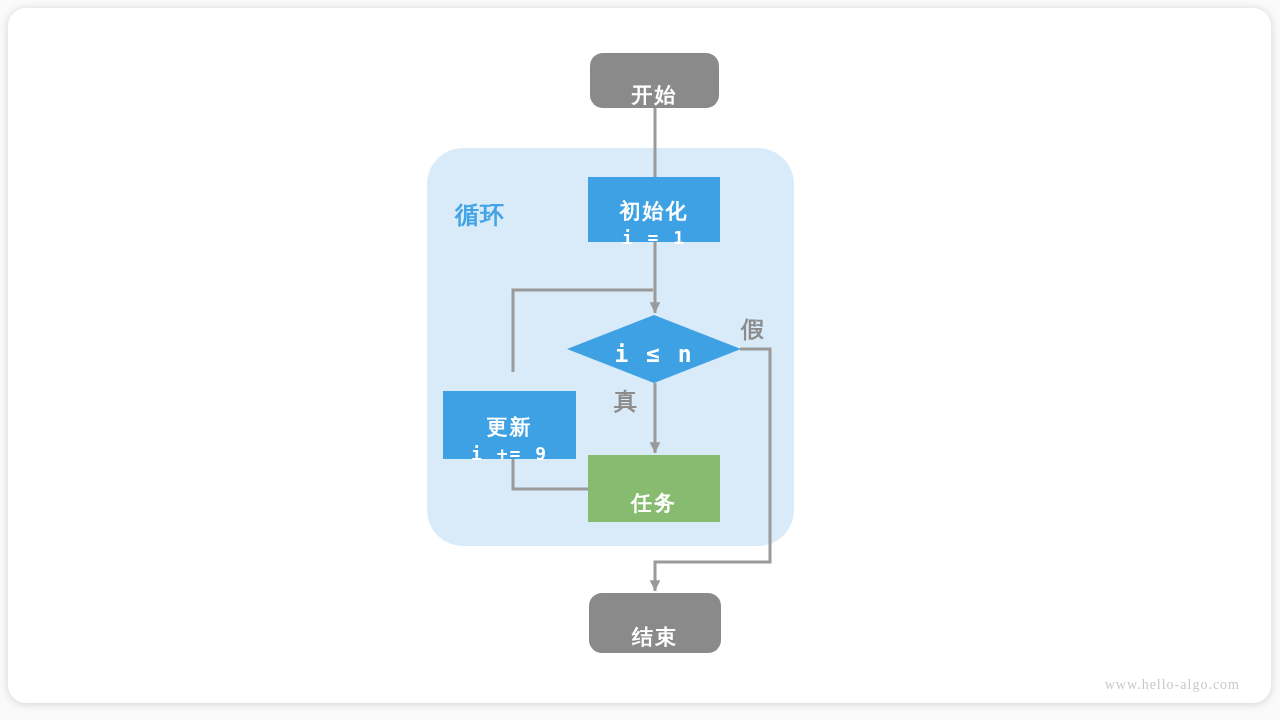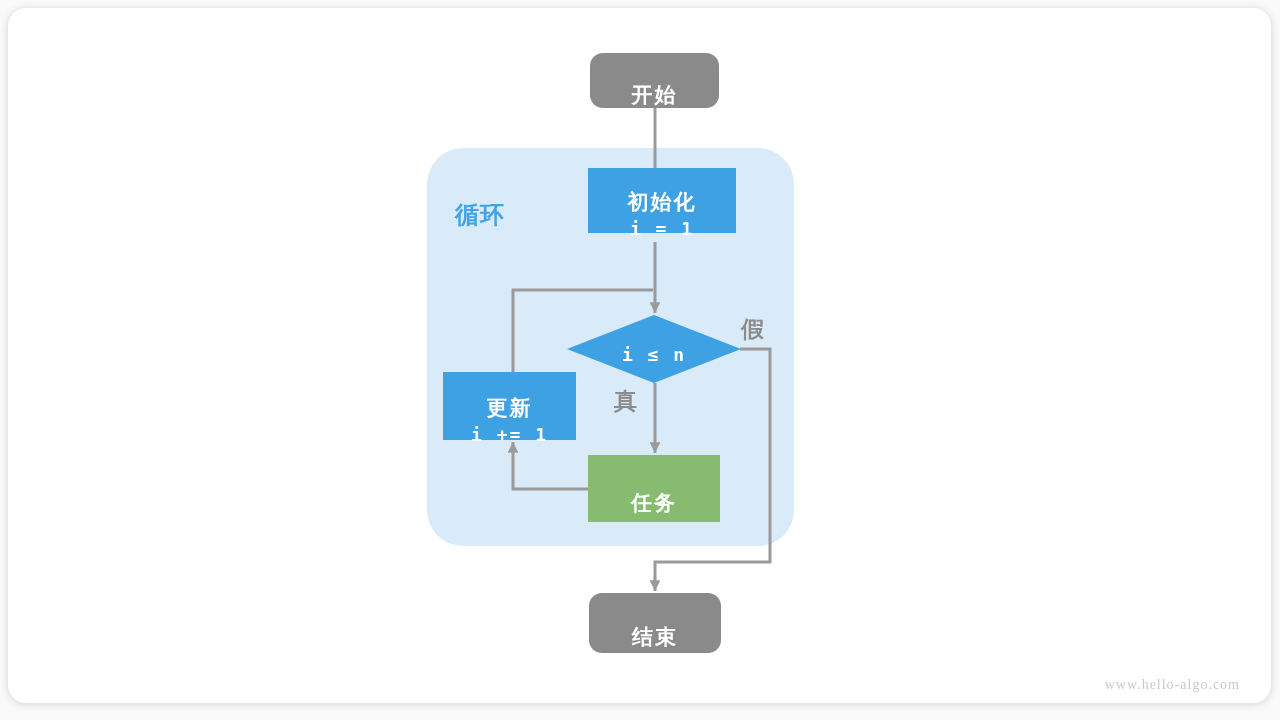--- a/index.html
+++ b/index.html
@@ -43,28 +43,28 @@
   }
   .node .cjk{font-size:21px;letter-spacing:2px;margin-top:28px;}
   .node .code{
     font-family:"DejaVu Sans Mono","Liberation Mono",monospace;
     font-size:18px;font-weight:bold;letter-spacing:2px;margin-top:2px;
   }
   .terminal{background:var(--node-gray);border-radius:13px;}
   .process-blue{background:var(--node-blue);}
   .process-green{background:var(--node-green);}
   .node-start{left:590px;top:53px;width:129px;height:55px;}
-  .node-init{left:588px;top:168px;width:148px;height:65px;}
+  .node-init{left:588px;top:177px;width:132px;height:65px;}
   .diamond{
     left:567px;top:315px;width:174px;height:68px;
     background:var(--node-blue);
     clip-path:polygon(50% 0,100% 50%,50% 100%,0 50%);
   }
-  .diamond .code{font-size:18px;margin-top:12px;text-align:right;}
-  .node-update{left:443px;top:372px;width:133px;height:68px;}
+  .diamond .code{font-size:23px;margin-top:12px;text-align:right;}
+  .node-update{left:443px;top:391px;width:133px;height:68px;}
   .node-task{left:588px;top:455px;width:132px;height:67px;}
   .node-end{left:589px;top:593px;width:132px;height:60px;}
   .branch-label{
     position:absolute;color:var(--label-gray);
     font-size:23px;font-weight:bold;
   }
   .label-false{left:741px;top:314px;}
   .label-true{left:614px;top:386px;}
   .watermark{
     position:absolute;right:40px;top:677px;
@@ -109,21 +109,21 @@
 
   <div class="node diamond">
     <span class="code">i ≤ n</span>
   </div>
 
   <div class="branch-label label-false">假</div>
   <div class="branch-label label-true">真</div>
 
   <div class="node process-blue node-update">
     <span class="cjk">更新</span>
-    <span class="code">i += 1</span>
+    <span class="code">i += 9</span>
   </div>
 
   <div class="node terminal node-end">
     <span class="cjk">结束</span>
   </div>
 
   <div class="node process-green node-task">
     <span class="cjk">任务</span>
   </div>
 

